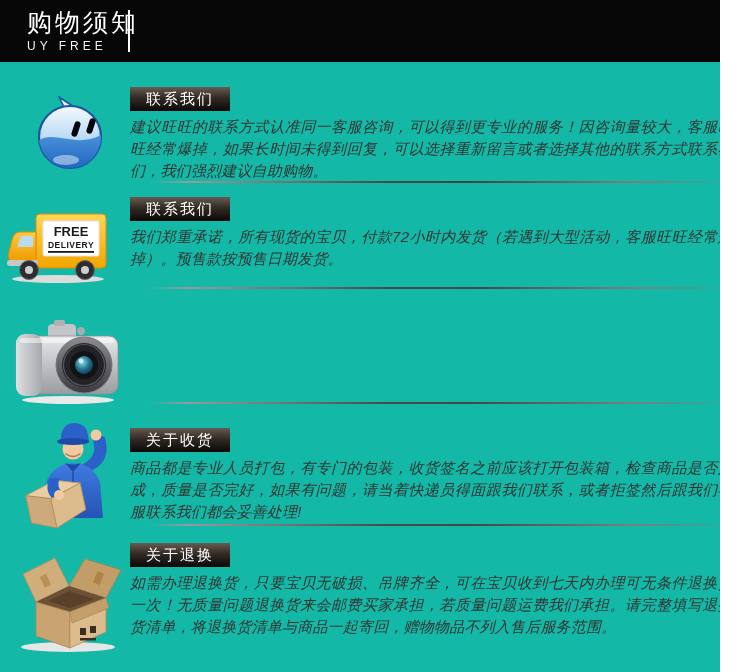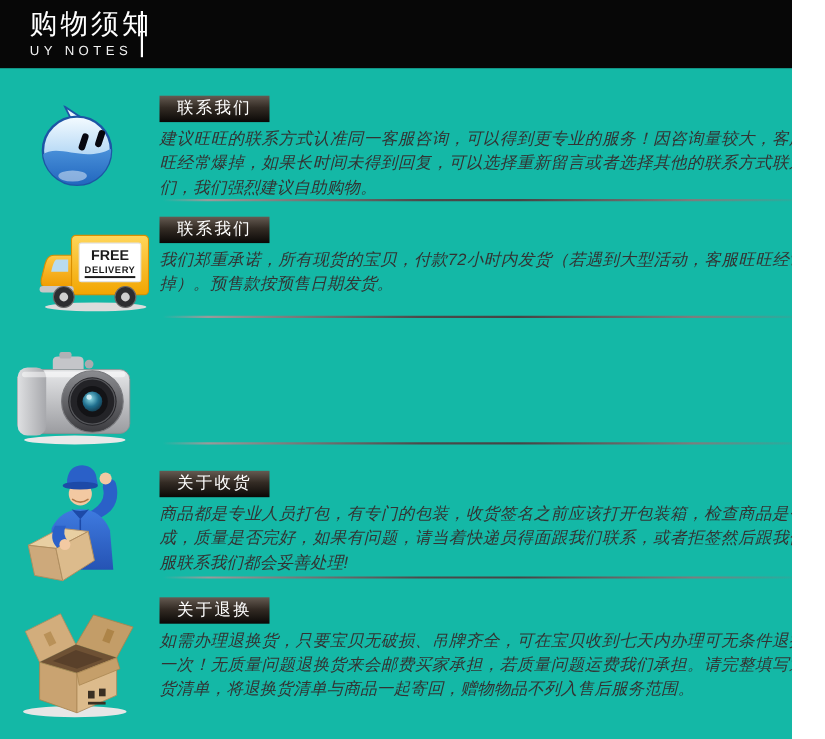--- a/index.html
+++ b/index.html
@@ -7,21 +7,21 @@
     position:relative;width:720px;height:672px;background:#14b8a6;overflow:hidden;
     font-family:"Liberation Sans","DejaVu Sans",sans-serif;
   }
   
   .header{position:absolute;left:0;top:0;width:750px;height:62px;background:#070707;}
   .head-text{position:absolute;left:27px;top:8px;}
   .title{font-size:25px;color:#ffffff;letter-spacing:3px;font-weight:400;line-height:28px;}
   .subtitle{font-size:12px;color:#f2f2f2;letter-spacing:4px;margin-top:3px;}
   .head-vline{position:absolute;left:128px;top:10px;width:2px;height:42px;background:#ffffff;}
   
-  .note{position:absolute;left:145px;width:603px;}
+  .note{position:absolute;left:130px;width:603px;}
   .s1{top:87px}.s2{top:197px}.s3{top:308px}.s4{top:428px}.s5{top:543px}
   .badge{
     display:inline-block;height:24px;line-height:24px;padding:0 16px;
     background:linear-gradient(#655b52,#332b24 45%,#0a0806);
     color:#ffffff;font-size:15px;letter-spacing:2px;
   }
   .body-text{
     margin:5px 0 0 0;font-size:15px;line-height:22px;color:#333333;
     text-align:justify;letter-spacing:0.2px;font-style:italic;
   }
@@ -29,34 +29,34 @@
   .divider{
     position:absolute;left:148px;width:588px;height:2px;border-radius:2px;
     background:linear-gradient(to right,
       rgba(140,140,140,0) 0%, #9a9a9a 7%, #4a4a4a 40%, #454545 55%,
       #7d7d7d 82%, rgba(160,160,160,0) 100%);
   }
   .d1{top:181px}.d2{top:287px}.d3{top:402px}.d4{top:524px}
   
   .icon-slot{position:absolute;}
   .i1{left:26px;top:96px}
-  .i2{left:33px;top:210px}
+  .i2{left:4px;top:210px}
   .i3{left:12px;top:316px}
   .i4{left:16px;top:418px}
   .i5{left:10px;top:544px}
 </style>
 </head>
 <body>
 
 <div class="page">
 
   <div class="header">
     <div class="head-text">
       <div class="title">购物须知</div>
-      <div class="subtitle">UY  NOTES</div>
+      <div class="subtitle">UY  FREE</div>
     </div>
     <div class="head-vline"></div>
   </div>
 
   <div class="divider d1"></div>
   <div class="divider d2"></div>
   <div class="divider d3"></div>
   <div class="divider d4"></div>
 
   <div class="icon-slot i1">

